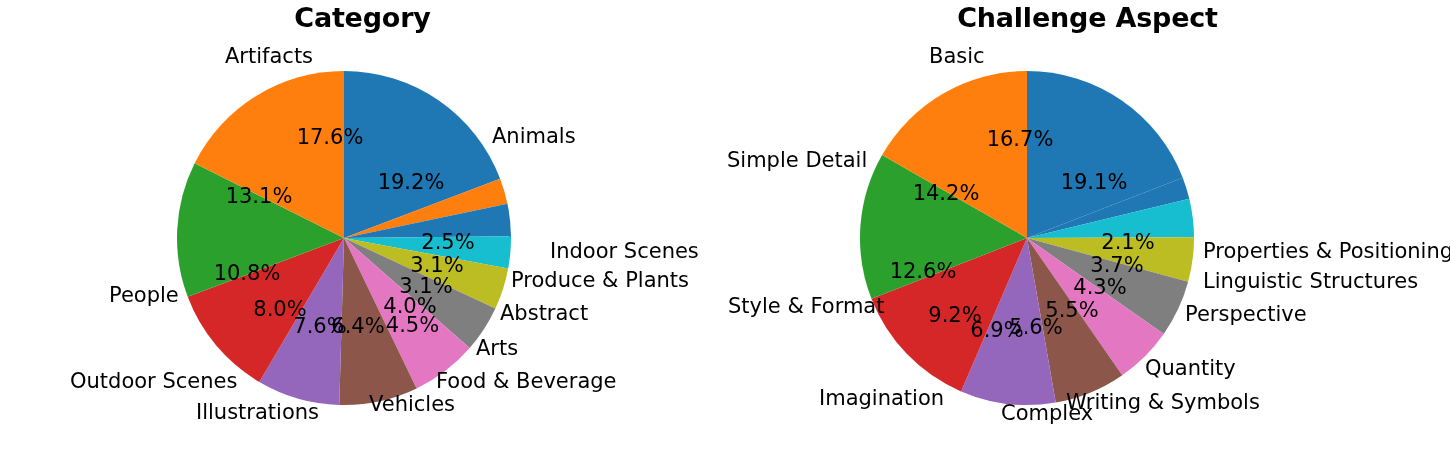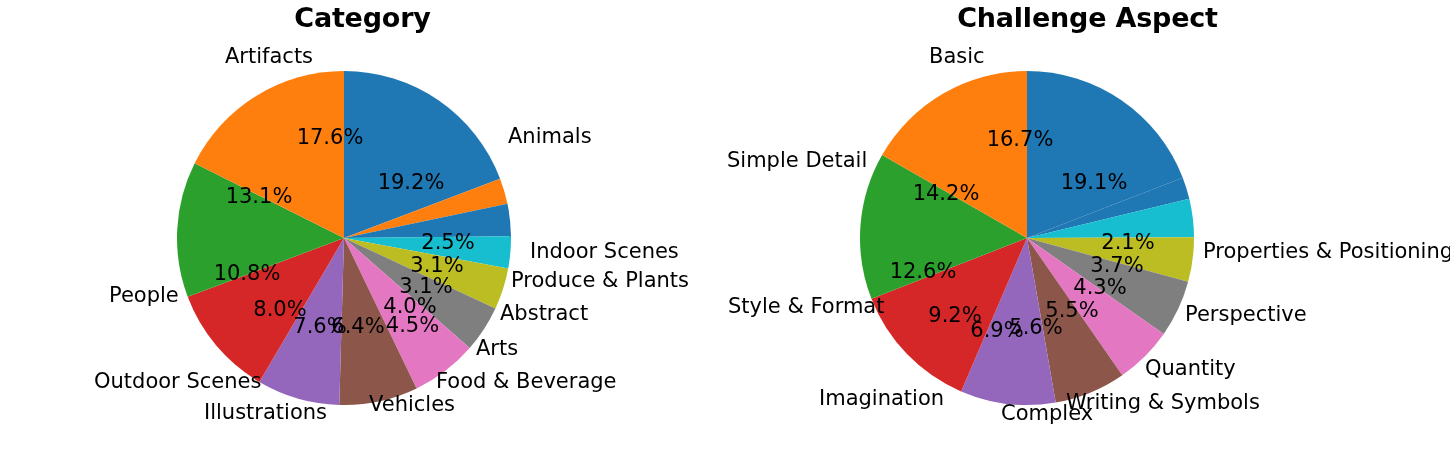--- a/index.html
+++ b/index.html
@@ -95,29 +95,29 @@
     <div class="wedge-label" style="left:426px;  top:286px;">3.1%</div>
     <div class="wedge-label" style="left:410px;  top:306px;">4.0%</div>
     <div class="wedge-label" style="left:389px;  top:325px;padding-left:47px;">4.5%</div>
     <div class="wedge-label" style="left:358px;  top:326px;">6.4%</div>
     <div class="wedge-label" style="left:320px;  top:326px;">7.6%</div>
     <div class="wedge-label" style="left:280px;  top:309px;">8.0%</div>
     <div class="wedge-label" style="left:247px;  top:273px;">10.8%</div>
     <div class="wedge-label" style="left:259px;  top:196px;">13.1%</div>
     <div class="wedge-label" style="left:330px;  top:137px;">17.6%</div>
 
-    <div class="outside-label" style="left:508px; top:124px;text-align:center;">Animals</div>
-    <div class="outside-label" style="left:530px; top:239px;">Indoor Scenes</div>
+    <div class="outside-label" style="left:492px; top:124px;text-align:center;">Animals</div>
+    <div class="outside-label" style="left:550px; top:239px;">Indoor Scenes</div>
     <div class="outside-label" style="left:511px; top:268px;">Produce &amp; Plants</div>
     <div class="outside-label" style="left:500px; top:301px;">Abstract</div>
     <div class="outside-label" style="left:476px; top:336px;">Arts</div>
     <div class="outside-label" style="left:436px; top:369px;">Food &amp; Beverage</div>
     <div class="outside-label" style="left:369px; top:392px;">Vehicles</div>
-    <div class="outside-label" style="left:204px; top:400px;">Illustrations</div>
-    <div class="outside-label" style="left:70px;  top:369px;margin-left:24px;">Outdoor Scenes</div>
+    <div class="outside-label" style="left:196px; top:400px;">Illustrations</div>
+    <div class="outside-label" style="left:70px;  top:369px;">Outdoor Scenes</div>
     <div class="outside-label" style="left:109px; top:283px;">People</div>
     <div class="outside-label" style="left:225px; top:44px;">Artifacts</div>
   </div>
 
   <div class="panel" id="panel-right">
     <div class="panel-title">Challenge Aspect</div>
 
     <svg class="pie-svg" id="svg-right" viewBox="0 0 725 450">
         <path d="M 302 238 L 302 71 A 167 167 0 0 1 457.72844145911114 177.68704516676212 Z" fill="#1f77b4" stroke="none"></path>
         <path d="M 302 238 L 457.72844145911114 177.68704516676212 A 167 167 0 0 1 464.315016978523 198.7210582721252 Z" fill="#1f77b4" stroke="none"></path>
@@ -138,20 +138,21 @@
     <div class="wedge-label" style="left:375px; top:287px;">4.3%</div>
     <div class="wedge-label" style="left:347px; top:310px;">5.5%</div>
     <div class="wedge-label" style="left:311px; top:327px;">5.6%</div>
     <div class="wedge-label" style="left:272px; top:330px;">6.9%</div>
     <div class="wedge-label" style="left:230px; top:315px;">9.2%</div>
     <div class="wedge-label" style="left:198px; top:271px;">12.6%</div>
     <div class="wedge-label" style="left:221px; top:193px;">14.2%</div>
     <div class="wedge-label" style="left:295px; top:139px;">16.7%</div>
 
     <div class="outside-label" style="left:478px; top:239px;">Properties &amp; Positioning</div>
+    <div class="outside-label" style="left:478px; top:269px;">Linguistic Structures</div>
     <div class="outside-label" style="left:460px; top:302px;">Perspective</div>
     <div class="outside-label" style="left:420px; top:356px;">Quantity</div>
     <div class="outside-label" style="left:341px; top:390px;">Writing &amp; Symbols</div>
     <div class="outside-label" style="left:276px; top:401px;">Complex</div>
     <div class="outside-label" style="left:94px;  top:386px;">Imagination</div>
     <div class="outside-label" style="left:3px;   top:294px;">Style &amp; Format</div>
     <div class="outside-label" style="left:2px;   top:148px;">Simple Detail</div>
     <div class="outside-label" style="left:204px; top:44px;">Basic</div>
   </div>
 

